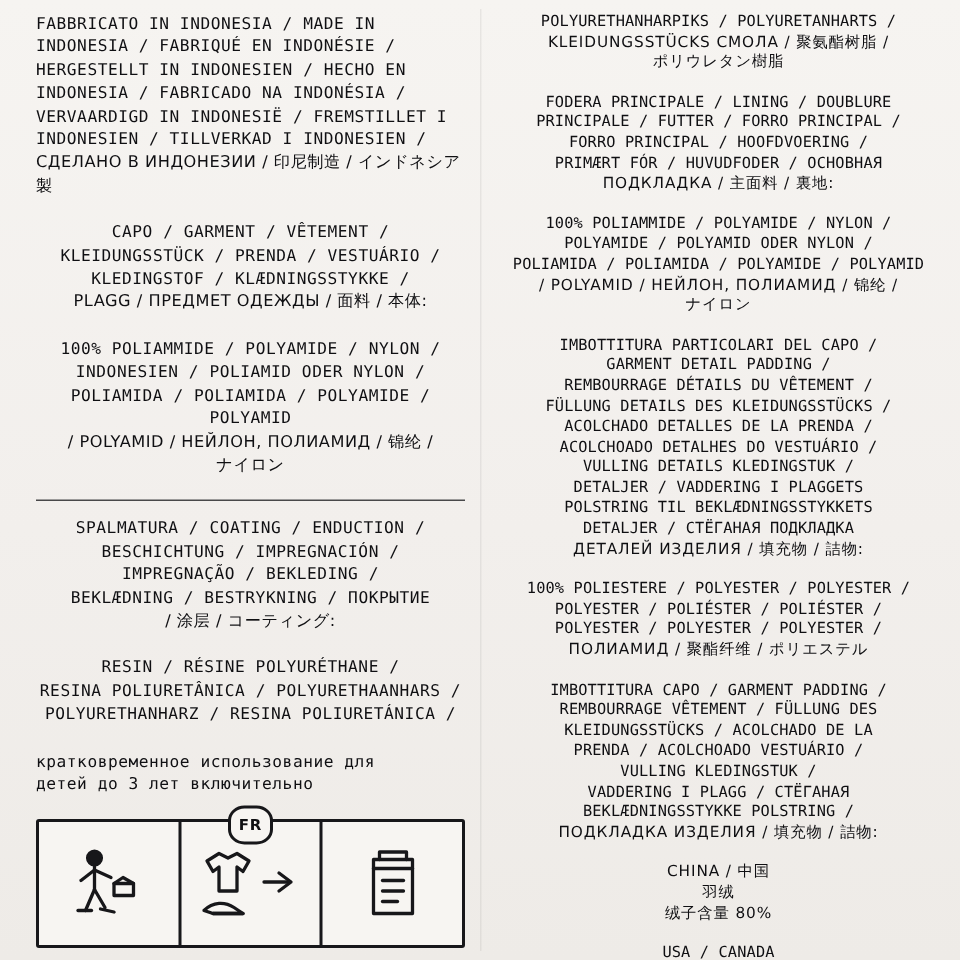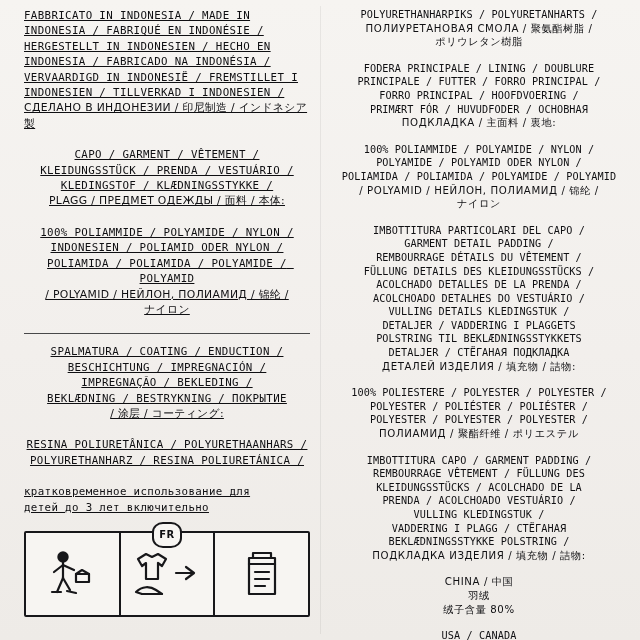--- a/index.html
+++ b/index.html
@@ -25,21 +25,20 @@
     padding: 8px 6px 6px 6px;
   }
   .col {
     box-sizing: border-box;
     width: 50%;
     padding: 0 6px;
   }
   .col-left {
     padding-left: 18px;
     padding-right: 10px;
-    text-decoration: underline;
   }
   .col-right {
     padding-left: 10px;
     padding-right: 6px;
   }
   .divider {
     position: absolute;
     left: 320px;
     top: 6px;
     bottom: 6px;
@@ -163,20 +162,21 @@
 
     <div class="block">
       <div class="line center">SPALMATURA / COATING / ENDUCTION /</div>
       <div class="line center">BESCHICHTUNG / IMPREGNACIÓN /</div>
       <div class="line center">IMPREGNAÇÃO / BEKLEDING /</div>
       <div class="line center">BEKLÆDNING / BESTRYKNING / ПОКРЫТИЕ</div>
       <div class="line center cjk">/ 涂层 / コーティング:</div>
     </div>
 
     <div class="block">
+      <div class="line center">RESIN / RÉSINE POLYURÉTHANE /</div>
       <div class="line center">RESINA POLIURETÂNICA / POLYURETHAANHARS /</div>
       <div class="line center">POLYURETHANHARZ / RESINA POLIURETÁNICA /</div>
     </div>
 
     <div class="block">
       <div class="line">кратковременное использование для</div>
       <div class="line">детей до 3 лет включительно</div>
     </div>
 
     <div class="care-panel">
@@ -229,21 +229,21 @@
         </span>
       </div>
     </div>
 
   </div>
 
   <div class="col col-right">
 
     <div class="block">
       <div class="line center">POLYURETHANHARPIKS / POLYURETANHARTS /</div>
-      <div class="line center cjk">ПОЛИУРЕТАНОВАЯ СМОЛА / 聚氨酯树脂 /</div>
+      <div class="line center cjk">KLEIDUNGSSTÜCKS СМОЛА / 聚氨酯树脂 /</div>
       <div class="line center cjk">ポリウレタン樹脂</div>
     </div>
 
     <div class="block">
       <div class="line center">FODERA PRINCIPALE / LINING / DOUBLURE</div>
       <div class="line center">PRINCIPALE / FUTTER / FORRO PRINCIPAL /</div>
       <div class="line center">FORRO PRINCIPAL / HOOFDVOERING /</div>
       <div class="line center">PRIMÆRT FÓR / HUVUDFODER / ОСНОВНАЯ</div>
       <div class="line center cjk">ПОДКЛАДКА / 主面料 / 裏地:</div>
     </div>

